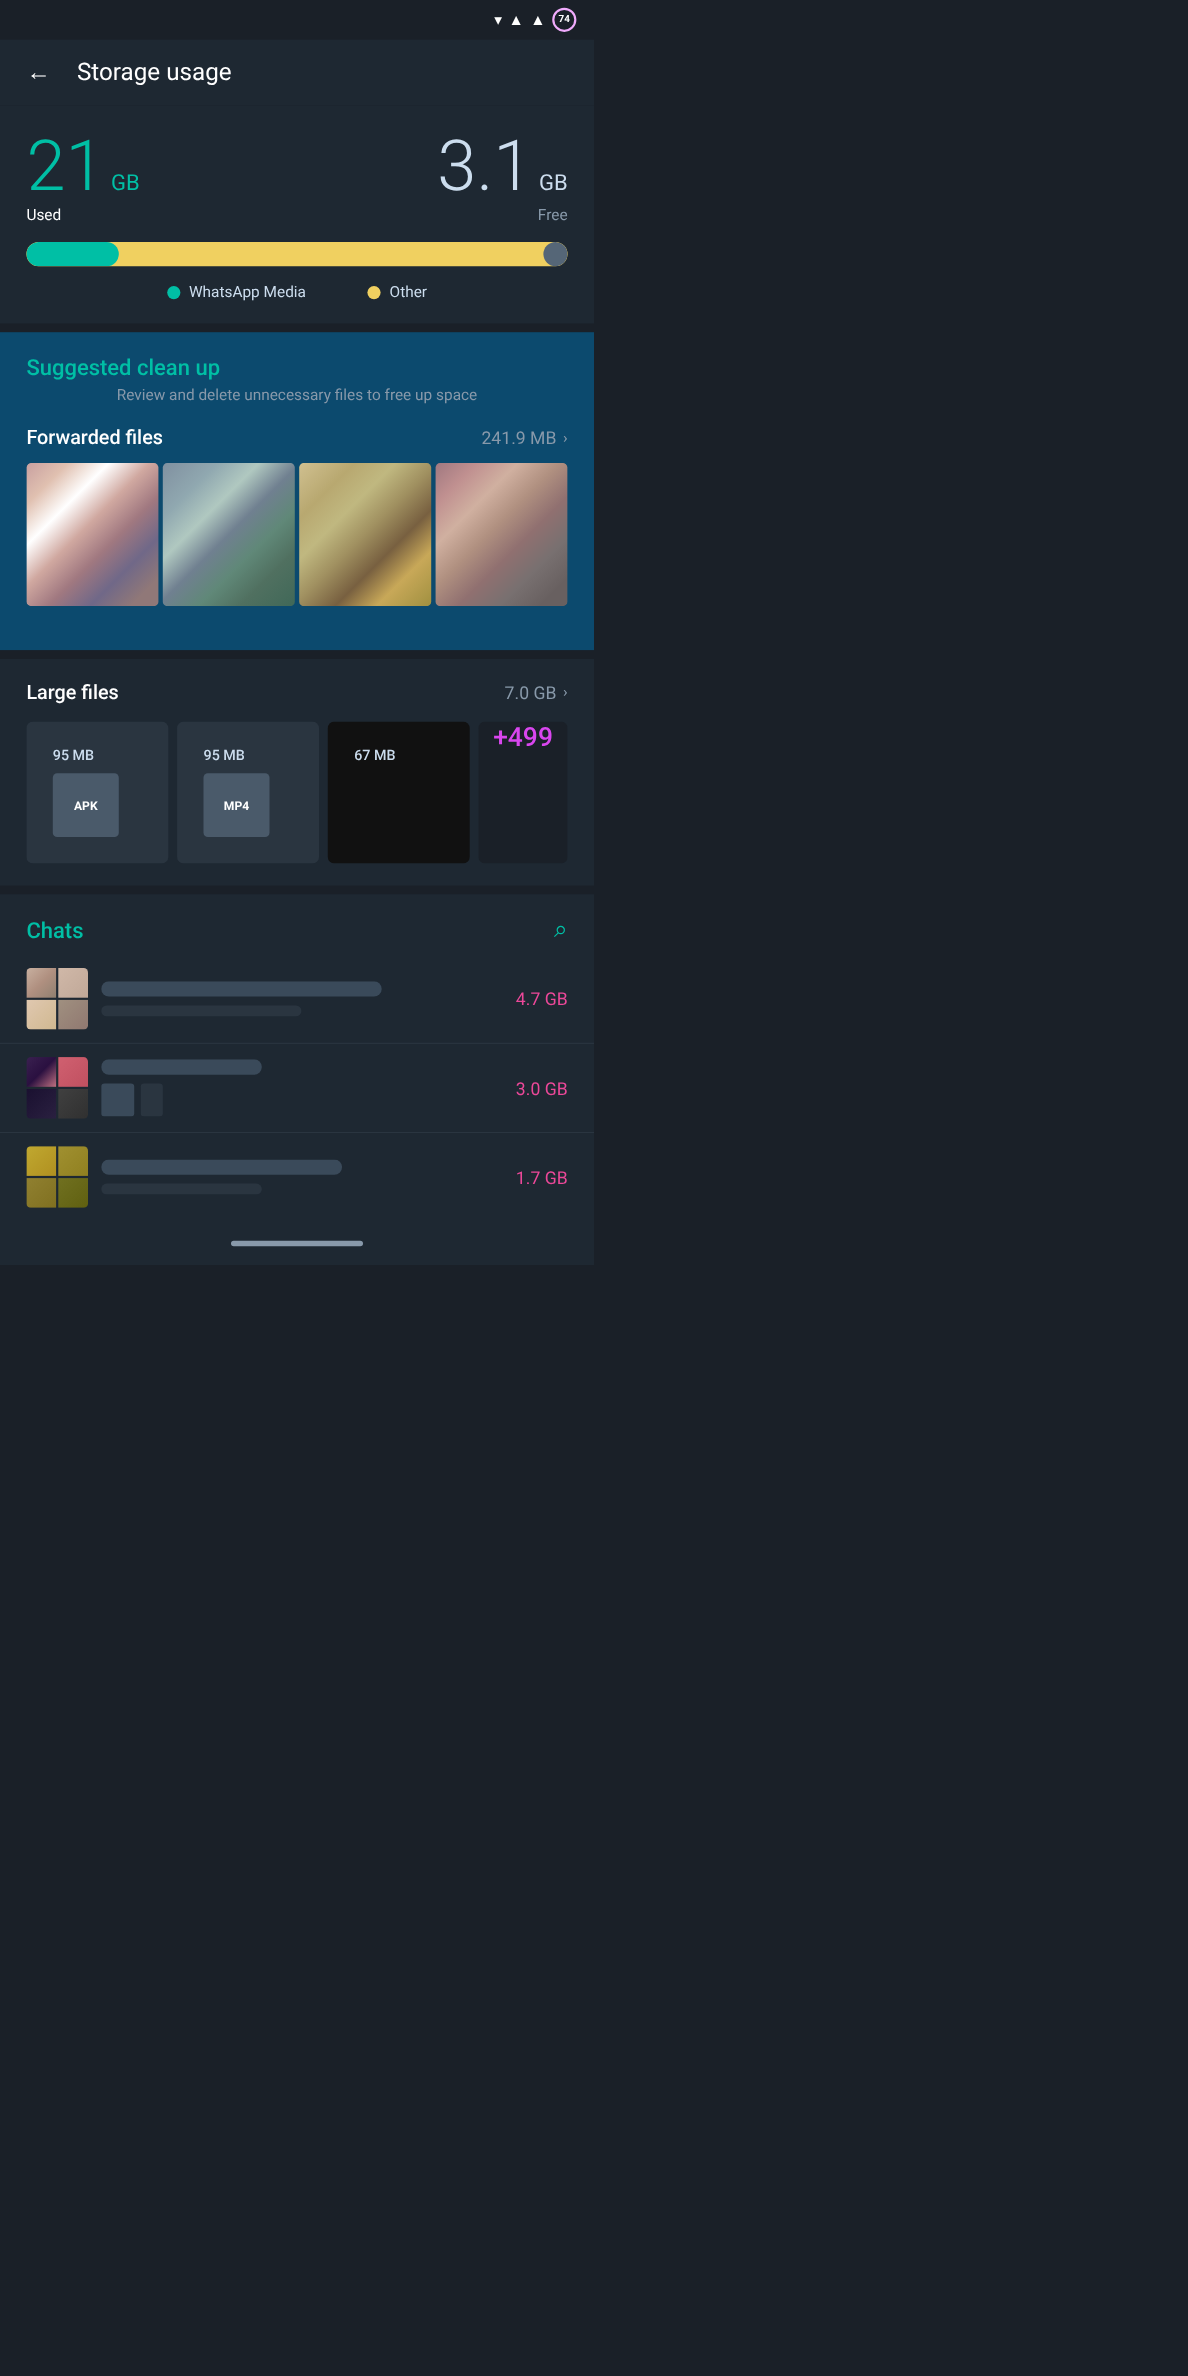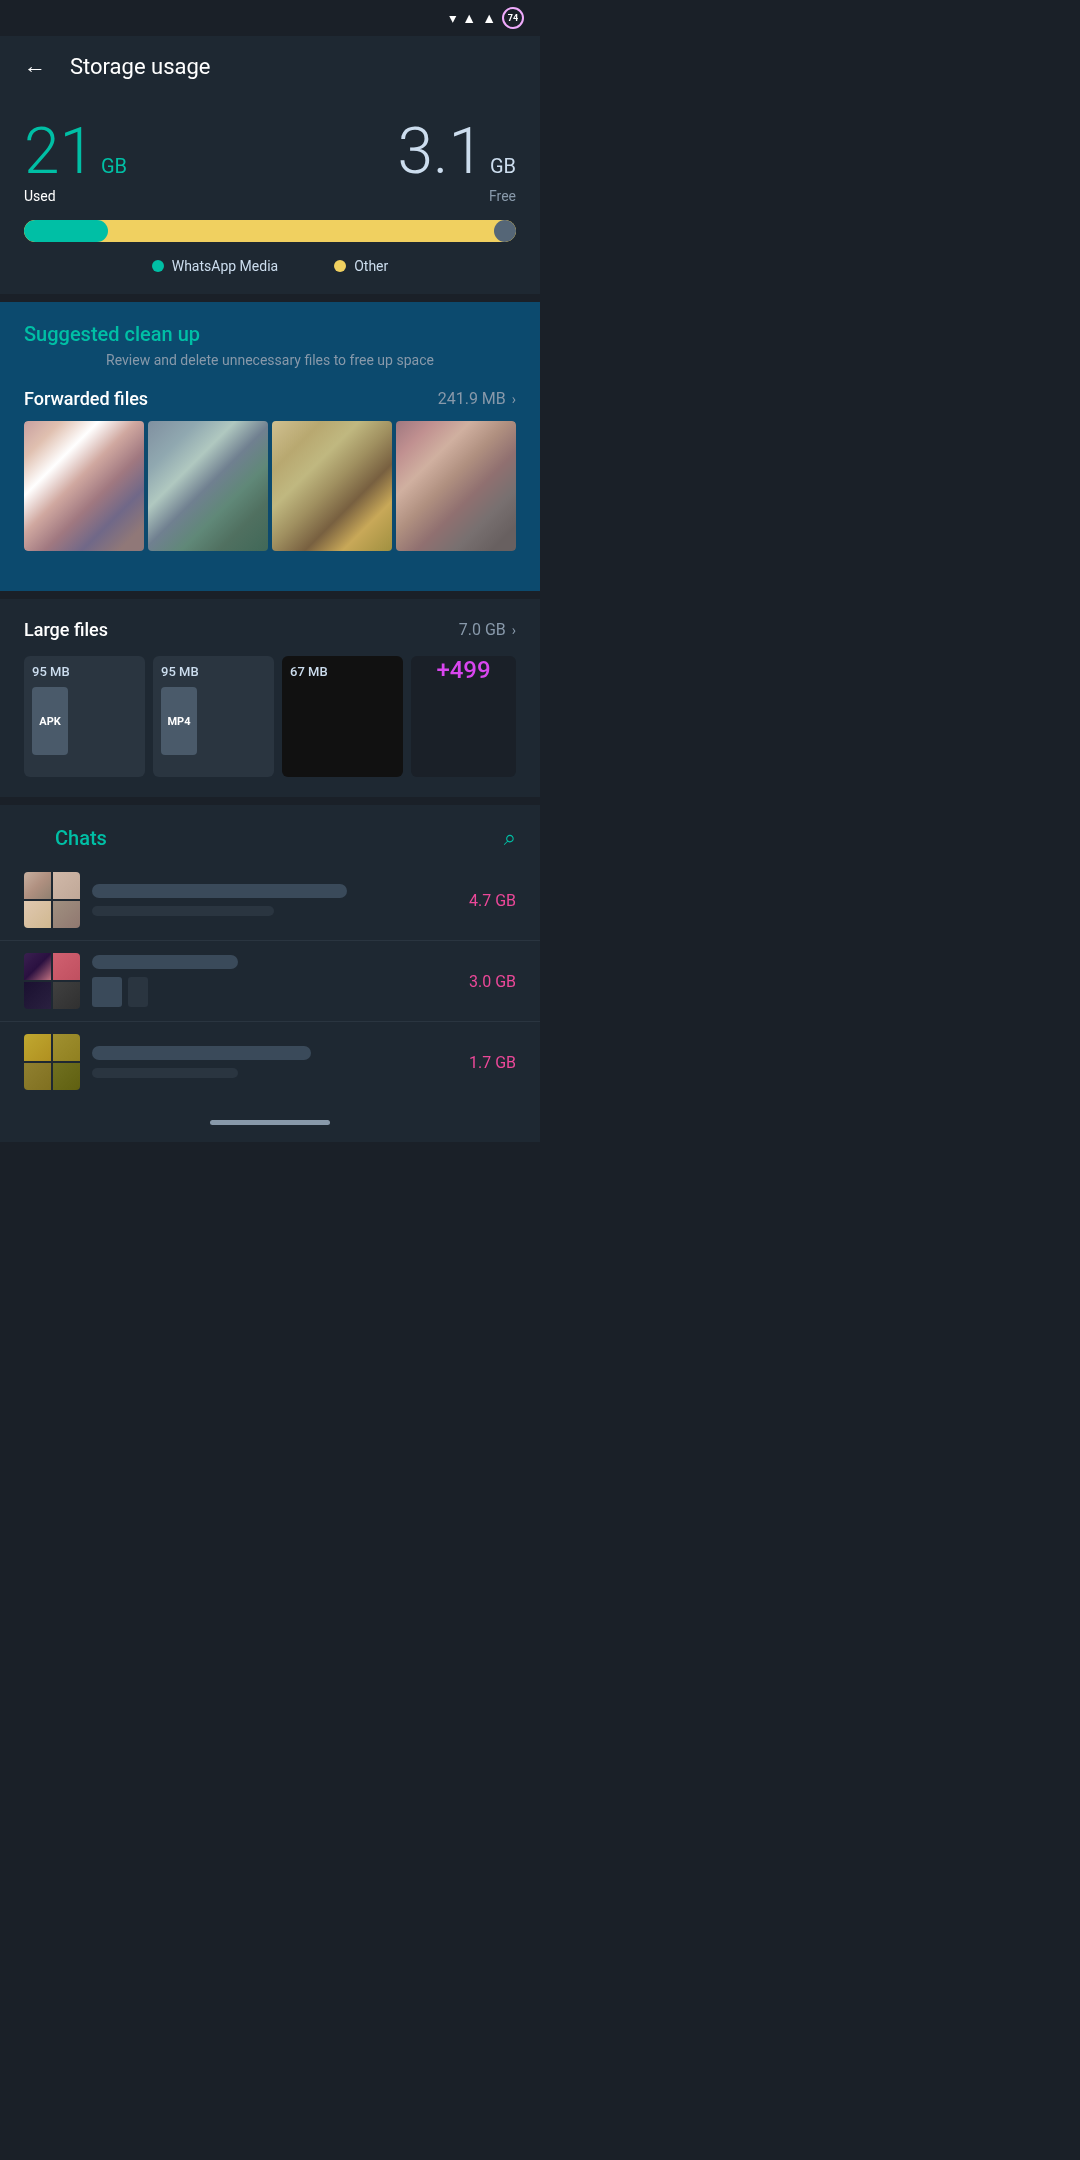--- a/index.html
+++ b/index.html
@@ -262,33 +262,33 @@
     }
     .file-thumb {
       flex: 1;
       aspect-ratio: 1;
       background: #2a3540;
       border-radius: 6px;
       display: flex;
       flex-direction: column;
       align-items: flex-start;
       justify-content: flex-start;
-      padding: 8px;
+      padding: 24px;
       position: relative;
       overflow: hidden;
       min-width: 0;
     }
     .file-size-label {
       font-size: 13px;
       color: #ccddee;
       margin-bottom: 8px;
       font-weight: 500;
     }
     .file-icon {
-      width: 36px;
+      width: 60px;
       height: 68px;
       background: #3a4a5a;
       border-radius: 4px;
       display: flex;
       align-items: center;
       justify-content: center;
       font-size: 11px;
       font-weight: bold;
       color: white;
       position: relative;
@@ -333,21 +333,20 @@
     .chats-header {
       display: flex;
       justify-content: space-between;
       align-items: center;
       padding: 20px 24px 10px 24px;
     }
     .chats-title {
       font-size: 20px;
       font-weight: 500;
       color: #00bfa5;
-      margin-left: 31px;
     }
     .search-icon {
       color: #00bfa5;
       font-size: 22px;
       cursor: pointer;
     }
 
     
     .chat-item {
       display: flex;

